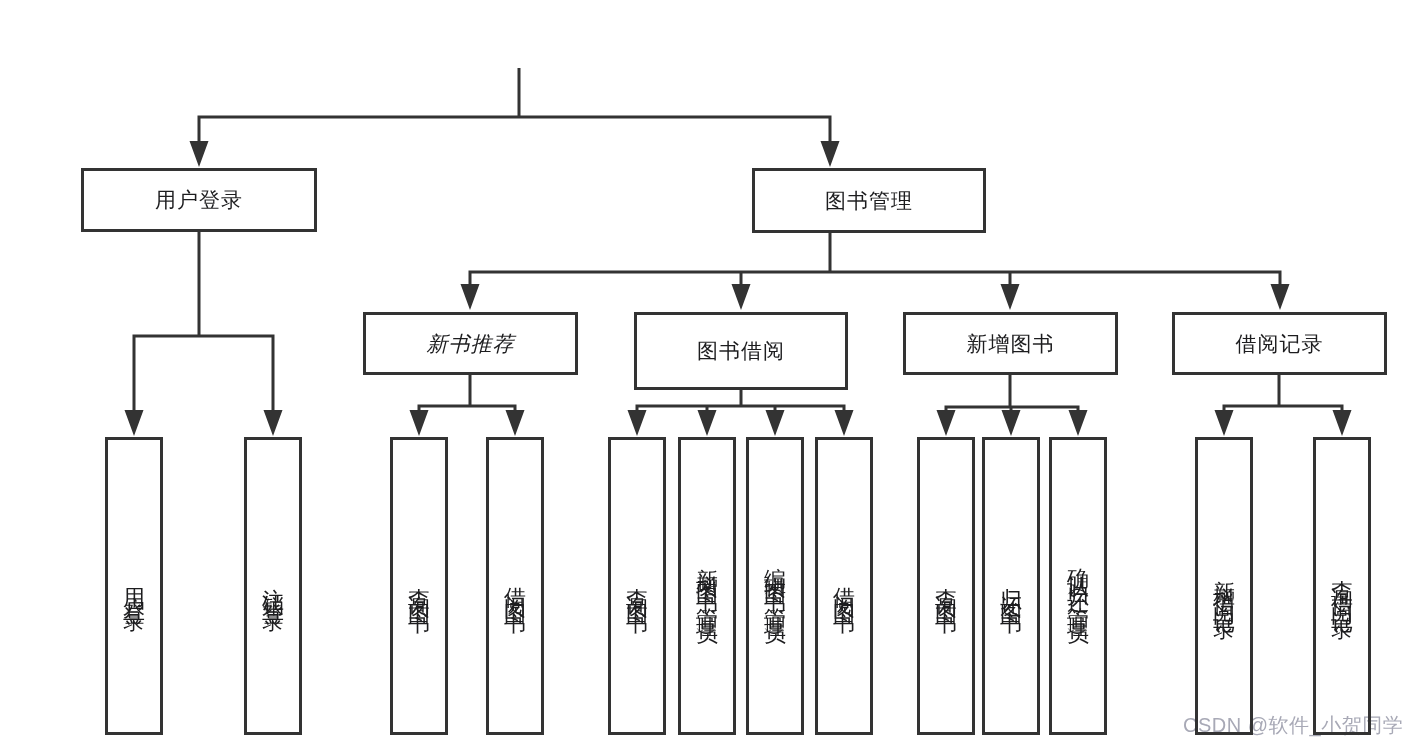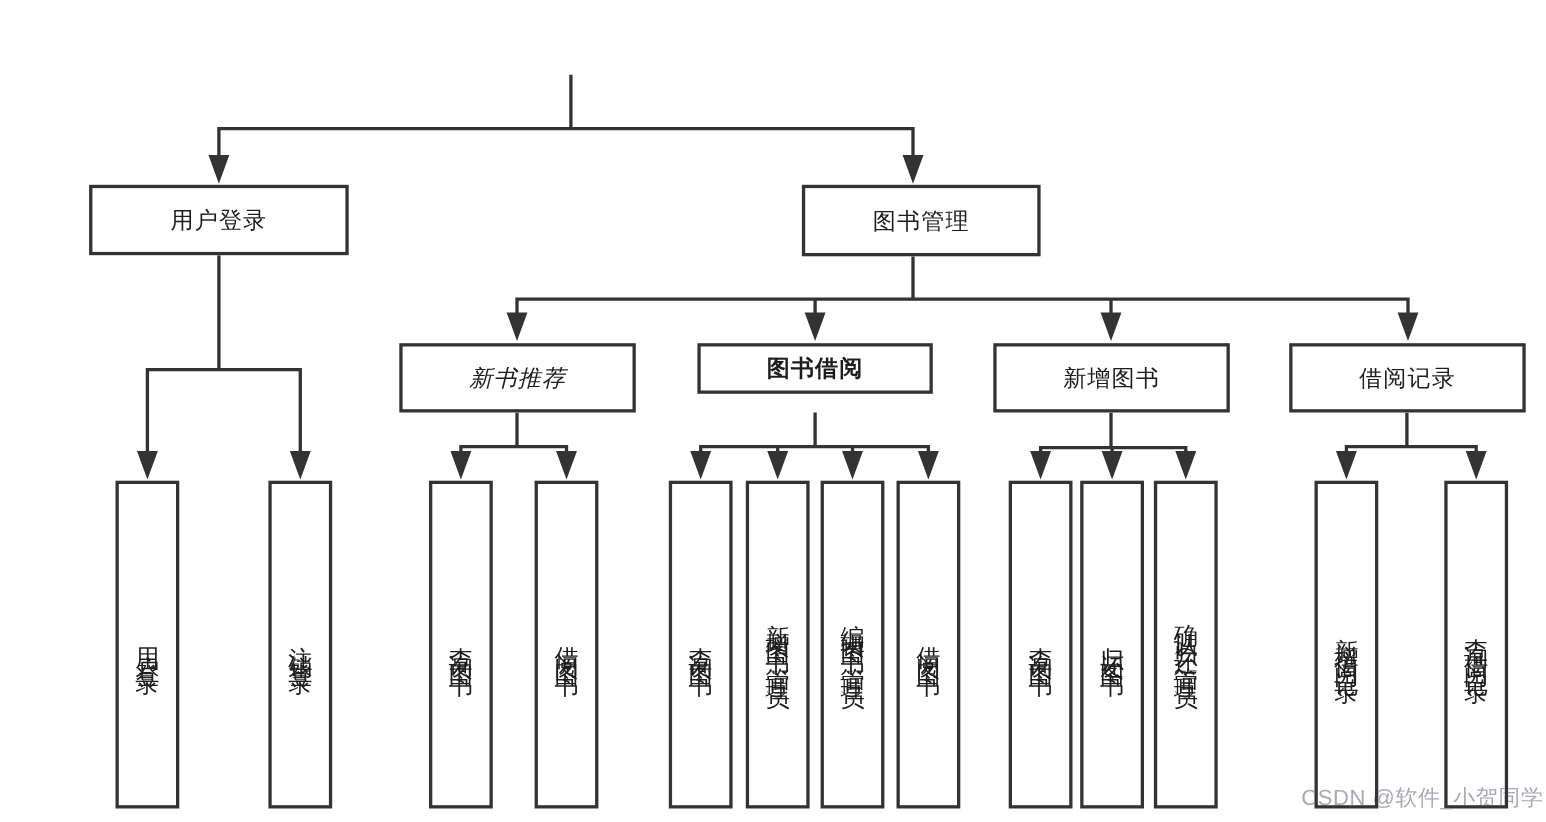--- a/index.html
+++ b/index.html
@@ -110,28 +110,28 @@
         M1068.5 410 L1087.5 410 L1078 436 Z
         M1214.5 410 L1233.5 410 L1224 436 Z
         M1332.5 410 L1351.5 410 L1342 436 Z"></path>
     </g>
   </svg>
 
 
   <div class="box hbox" style="left:81px; top:168px; width:236px; height:64px;">
     <span>用户登录</span>
   </div>
-  <div class="box hbox" style="left:729px; top:168px; width:217px; height:65px;">
+  <div class="box hbox" style="left:752px; top:168px; width:234px; height:65px;">
     <span>图书管理</span>
   </div>
 
   <div class="box hbox" style="left:363px; top:312px; width:215px; height:63px;font-style:italic;">
     <span>新书推荐</span>
   </div>
-  <div class="box hbox" style="left:634px; top:312px; width:214px; height:46px;font-weight:bold;">
+  <div class="box hbox" style="left:634px; top:312px; width:214px; height:78px;">
     <span>图书借阅</span>
   </div>
   <div class="box hbox" style="left:903px; top:312px; width:215px; height:63px;">
     <span>新增图书</span>
   </div>
   <div class="box hbox" style="left:1172px; top:312px; width:215px; height:63px;">
     <span>借阅记录</span>
   </div>
 
   <div class="box vbox" style="left:105px; top:437px; width:58px; height:298px;">

